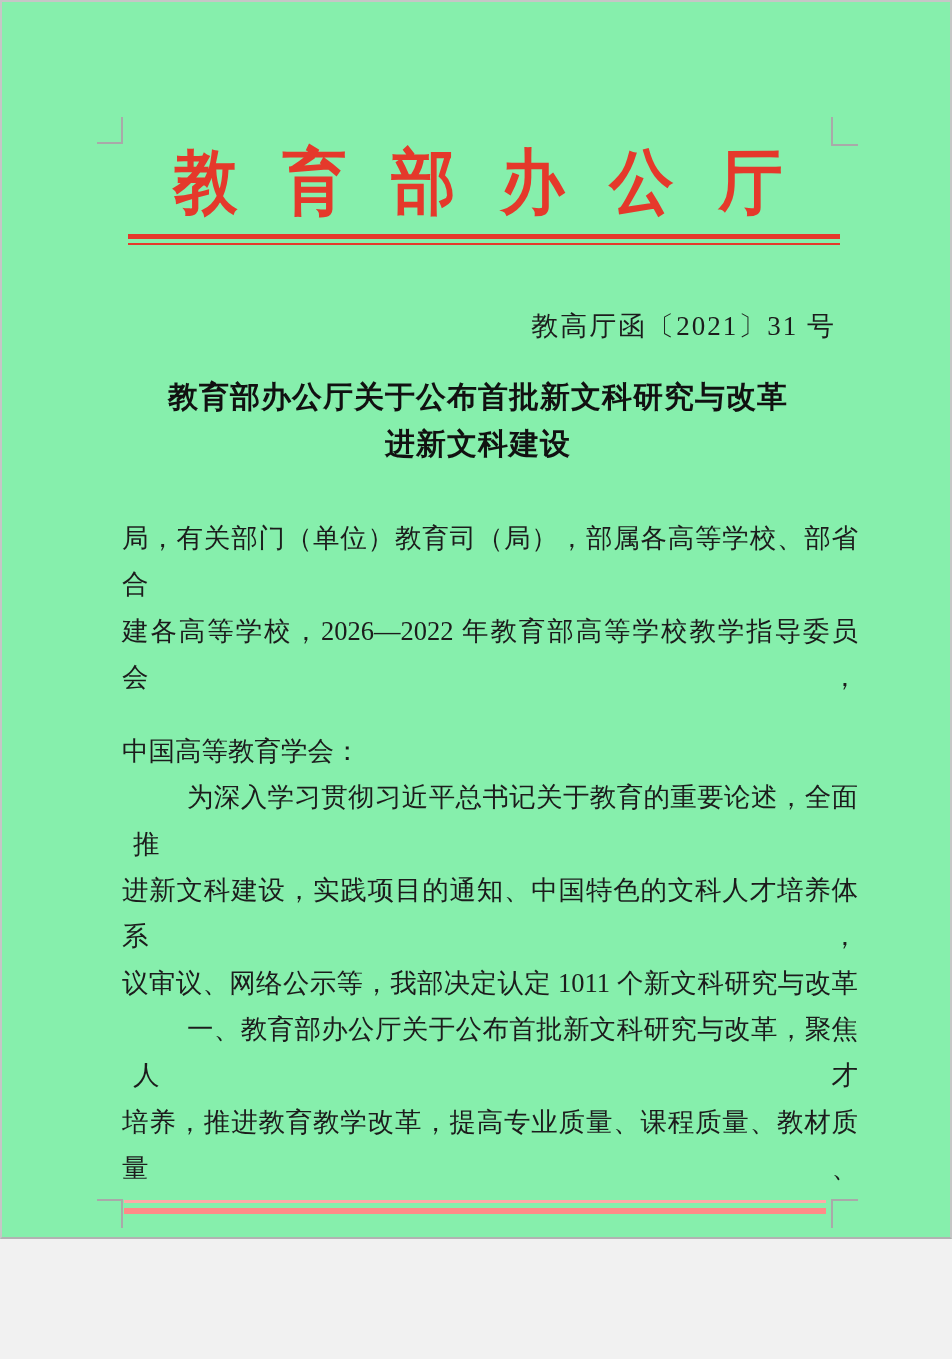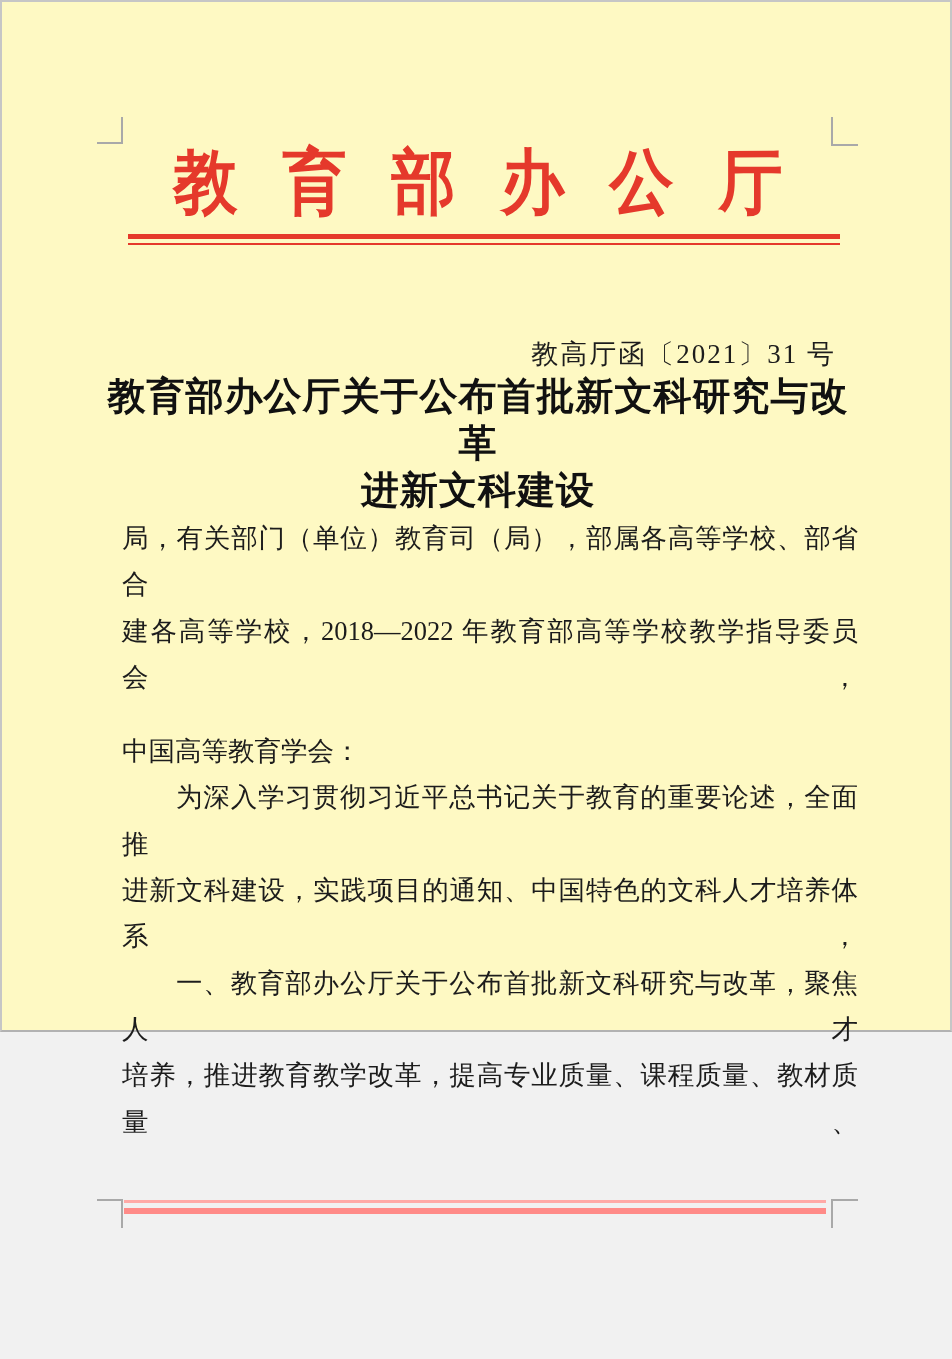--- a/index.html
+++ b/index.html
@@ -5,22 +5,22 @@
   * { margin: 0; padding: 0; box-sizing: border-box; }
   html, body {
     width: 952px; height: 1359px;
     background: #f1f1f1;
     font-family: "Liberation Serif", "DejaVu Serif", serif;
     position: relative;
     overflow: hidden;
   }
   .page {
     position: absolute; left: 0; top: 0;
-    width: 952px; height: 1032px;
-    background: #fef9c3;
+    width: 952px; height: 1239px;
+    background: #86efac;
     border: 2px solid #c6c6c6;
     border-bottom-color: #b2b2b2;
   }
   
   .mark { position: absolute; }
   .mark-tl { left: 95px;  top: 115px;  width: 26px; height: 27px;
              border-right: 2px solid #a9a9a9; border-bottom: 2px solid #a9a9a9; }
   .mark-tr { left: 829px; top: 115px;  width: 27px; height: 29px;
              border-left: 2px solid #a9a9a9;  border-bottom: 2px solid #a9a9a9; }
   .mark-bl { left: 95px;  top: 1197px; width: 26px; height: 29px;
@@ -43,42 +43,41 @@
   
   .rule-top-thick { position: absolute; left: 126px; top: 232px; width: 712px; height: 5px; background: #e5392b; }
   .rule-top-thin  { position: absolute; left: 126px; top: 241px; width: 712px; height: 2px; background: #e5392b; }
 
   
   .doc-number {
     position: absolute; right: 114px; top: 306px;
     font-size: 27px; letter-spacing: 2px;
     color: #1c1c1c;
     white-space: nowrap;
-    margin-top: 28px;
   }
 
   
   .doc-title {
     position: absolute; left: 96px; top: 371px; width: 760px;
     text-align: center;
     font-family: "Liberation Sans", "DejaVu Sans", sans-serif;
     font-weight: bold;
-    font-size: 38px; line-height: 47px; letter-spacing: 1px;
+    font-size: 30px; line-height: 47px; letter-spacing: 1px;
     color: #111111;
   }
 
   
   .doc-body {
     position: absolute; left: 120px; top: 513px; width: 736px;
     font-size: 26.5px; line-height: 46.3px;
     color: #1c1c1c;
   }
   .bodyline { text-align: justify; text-align-last: justify; white-space: normal; }
   .bodyline.shortlast { text-align-last: left; margin-top: 28px; }
-  .bodyline.indent { text-indent: 54px; }
+  .bodyline.indent { text-indent: 54px; margin-left: 11px; }
 
   
   .rule-bot-thin  { position: absolute; left: 122px; top: 1198px; width: 702px; height: 3px; background: #ffa9a6; }
   .rule-bot-thick { position: absolute; left: 122px; top: 1206px; width: 702px; height: 6px; background: #ff8b88; }
 
   .below-page { position: absolute; left: 0; top: 1344px; width: 952px; height: 15px; background: #f1f1f1; }
 </style>
 </head>
 <body>
 
@@ -96,24 +95,25 @@
 
   <div class="doc-number">教高厅函〔2021〕31 号</div>
 
   <div class="doc-title">
     <div>教育部办公厅关于公布首批新文科研究与改革</div>
     <div>进新文科建设</div>
   </div>
 
   <div class="doc-body">
       <div class="bodyline">局，有关部门（单位）教育司（局），部属各高等学校、部省合</div>
-      <div class="bodyline">建各高等学校，2018—2022 年教育部高等学校教学指导委员会，</div>
+      <div class="bodyline">建各高等学校，2026—2022 年教育部高等学校教学指导委员会，</div>
       <div class="bodyline shortlast">中国高等教育学会：</div>
       <div class="bodyline indent">为深入学习贯彻习近平总书记关于教育的重要论述，全面推</div>
       <div class="bodyline">进新文科建设，实践项目的通知、中国特色的文科人才培养体系，</div>
+      <div class="bodyline">议审议、网络公示等，我部决定认定 1011 个新文科研究与改革</div>
       <div class="bodyline indent">一、教育部办公厅关于公布首批新文科研究与改革，聚焦人才</div>
       <div class="bodyline">培养，推进教育教学改革，提高专业质量、课程质量、教材质量、</div>
     </div>
 
   <div class="rule-bot-thin"></div>
   <div class="rule-bot-thick"></div>
 </div>
 
 <div class="below-page"></div>
 

